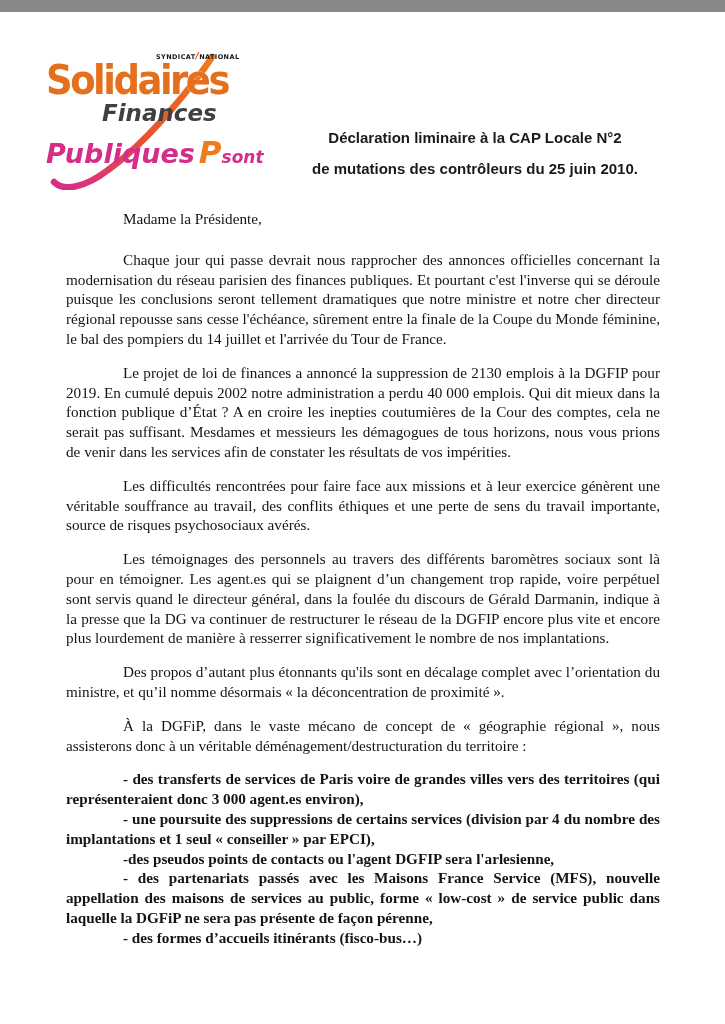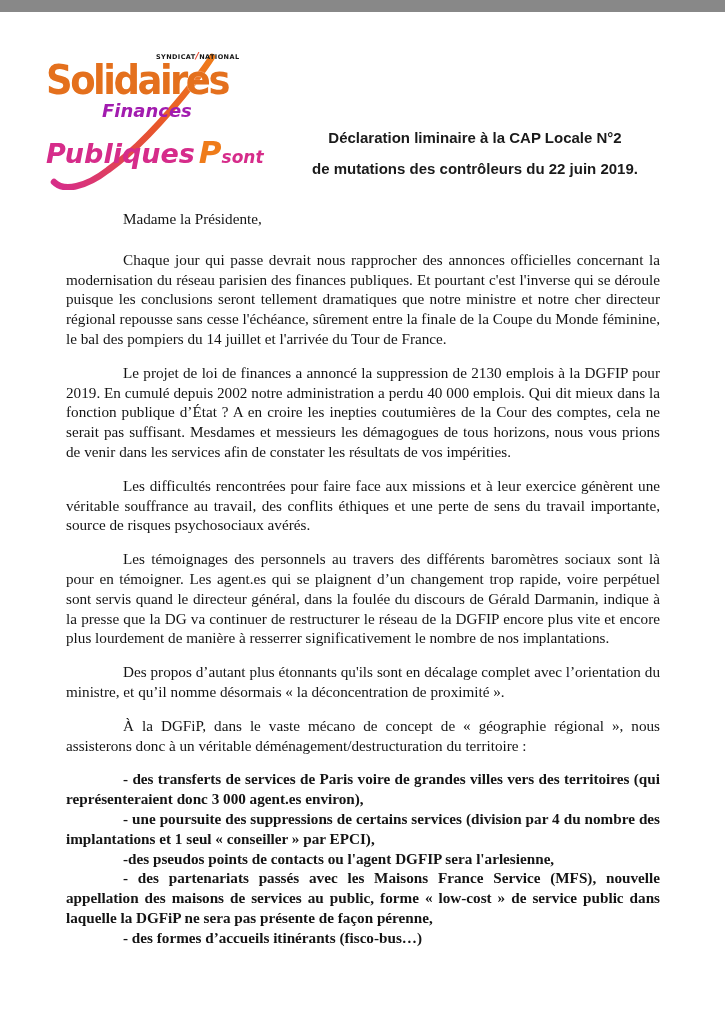--- a/index.html
+++ b/index.html
@@ -28,21 +28,21 @@
   .logo-solidaires{
     position:absolute;top:18px;left:0;z-index:2;
     font-size:37px;font-weight:800;color:#e4701d;
     letter-spacing:-2.5px;
     transform:scaleY(1.12);transform-origin:left top;
     text-shadow:0 0 1px #fff;
     white-space:nowrap;
   }
   .logo-finances{
     position:absolute;top:62px;left:56px;z-index:2;
-    font-size:18px;font-weight:bold;font-style:italic;color:#a21caf;
+    font-size:23px;font-weight:bold;font-style:italic;color:#404040;
     white-space:nowrap;
   }
   .logo-publiques-row{
     position:absolute;top:96px;left:0;z-index:2;white-space:nowrap;
   }
   .logo-publiques{
     font-size:27px;font-weight:bold;font-style:italic;color:#d62c8a;
   }
   .logo-paris-p{
     font-size:31px;font-weight:bold;font-style:italic;color:#ef7c1a;
@@ -99,21 +99,21 @@
       <path d="M 8 144 C 18 154, 40 149, 62 132 C 96 108, 126 72, 148 44 C 155 35, 161 27, 166 19" fill="none" stroke="url(#swooshGrad)" stroke-width="6.5" stroke-linecap="round"></path>
     </svg>
     <div class="logo-tag"><span>SYNDICAT</span><span class="sep">/</span><span>NATIONAL</span></div>
     <div class="logo-solidaires">Solidaires</div>
     <div class="logo-finances">Finances</div>
     <div class="logo-publiques-row"><span class="logo-publiques">Publiques</span><span class="logo-paris-p">P</span><span class="logo-paris-rest">sont</span></div>
   </div>
 
   <div class="doc-title">
     <div>Déclaration liminaire à la CAP Locale N°2</div>
-    <div>de mutations des contrôleurs du 22 juin 2019.</div>
+    <div>de mutations des contrôleurs du 25 juin 2010.</div>
   </div>
 
   <div class="doc-body">
     <p class="salutation">Madame la Présidente,</p>
 
     <p class="para">Chaque jour qui passe devrait nous rapprocher des annonces officielles concernant la modernisation du réseau parisien des finances publiques. Et pourtant c'est l'inverse qui se déroule puisque les conclusions seront tellement dramatiques que notre ministre et notre cher directeur régional repousse sans cesse l'échéance, sûrement entre la finale de la Coupe du Monde féminine, le bal des pompiers du 14 juillet et l'arrivée du Tour de France.</p>
     <p class="para">Le projet de loi de finances a annoncé la suppression de 2130 emplois à la DGFIP pour 2019. En cumulé depuis 2002 notre administration a perdu 40 000 emplois. Qui dit mieux dans la fonction publique d’État ? A en croire les inepties coutumières de la Cour des comptes, cela ne serait pas suffisant. Mesdames et messieurs les démagogues de tous horizons, nous vous prions de venir dans les services afin de constater les résultats de vos impérities.</p>
     <p class="para">Les difficultés rencontrées pour faire face aux missions et à leur exercice génèrent une véritable souffrance au travail, des conflits éthiques et une perte de sens du travail importante, source de risques psychosociaux avérés.</p>
     <p class="para">Les témoignages des personnels au travers des différents baromètres sociaux sont là pour en témoigner. Les agent.es qui se plaignent d’un changement trop rapide, voire perpétuel sont servis quand le directeur général, dans la foulée du discours de Gérald Darmanin, indique à la presse que la DG va continuer de restructurer le réseau de la DGFIP encore plus vite et encore plus lourdement de manière à resserrer significativement le nombre de nos implantations.</p>
     <p class="para">Des propos d’autant plus étonnants qu'ils sont en décalage complet avec l’orientation du ministre, et qu’il nomme désormais « la déconcentration de proximité ».</p>

